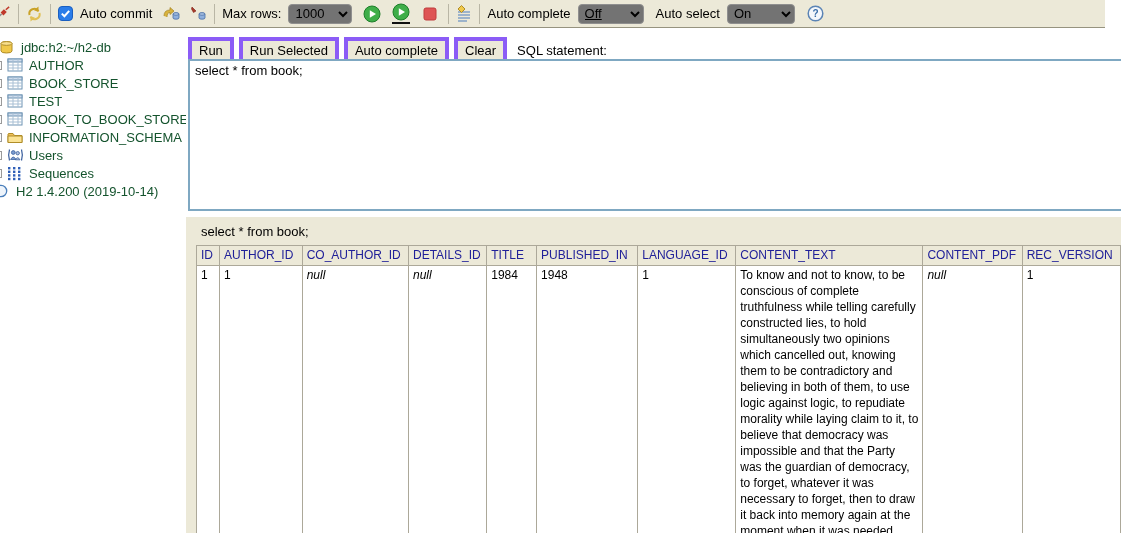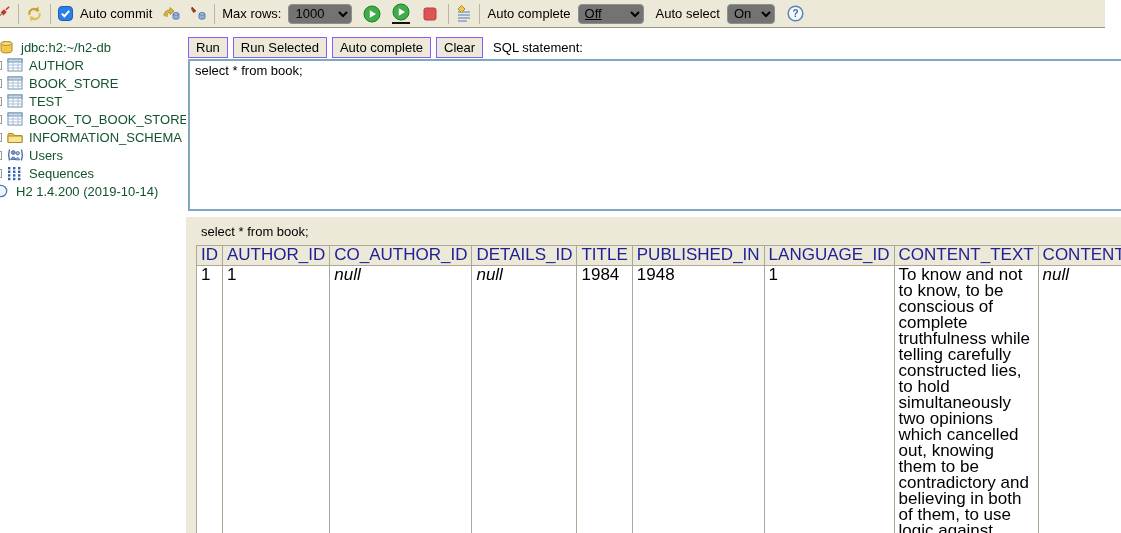--- a/index.html
+++ b/index.html
@@ -14,50 +14,50 @@
   .ticon { display:inline-flex; align-items:center; justify-content:center; flex:none; cursor:pointer; }
   .ticon.cut { width:11px; overflow:hidden; margin-left:0; }
   .ticon.cut svg { margin-left:-6px; }
   .runsel { border-bottom:2px solid #111; padding-bottom:1px; }
   .tlabel { white-space:nowrap; color:#000; }
   .cb { display:inline-flex; flex:none; cursor:pointer; }
   select { font:13px "Liberation Sans", sans-serif; background:#737373; border:1px solid #8f8f8f;
     height:20px; border-radius:4px; padding:0 2px; }
   .sel-maxrows { width:64px; }
   .sel-autocomplete { width:66px;text-decoration:underline; }
-  .sel-autoselect { width:48px; }
+  .sel-autoselect { width:68px; }
 
   
   .sidebar { position:absolute; top:28px; left:0; width:186px; bottom:0; background:#fff;
     padding-top:10px; overflow:hidden; }
   .tree-row { display:flex; align-items:center; height:18px; white-space:nowrap; cursor:default; }
   .toggle { width:9px; height:9px; border:1px solid #9a9a9a; background:#fbfbfb; margin-left:-7px;
     margin-right:5px; flex:none; }
   .tree-icon { width:17px; height:16px; margin-right:5px; flex:none; display:inline-flex;
     align-items:center; justify-content:flex-start; }
   .tree-row.lvl0 .tree-icon { margin-left:-1px; }
   .sidebar .tree-row:last-child .tree-icon { margin-left:-6px; }
   .tree-label { color:#14532d; }
 
   
   .main { position:absolute; left:186px; top:28px; right:0; bottom:0; background:#fff; }
   .query-buttons { position:absolute; top:9px; left:2px; display:flex; gap:5px; align-items:center; }
-  .h2btn { background:#ece9d8; border:1px solid #8b5cf6; color:#000; padding:2px 7px;
+  .h2btn { background:#ece9d8; border:4px solid #8b5cf6; color:#000; padding:2px 7px;
     font:13px "Liberation Sans", sans-serif; cursor:pointer; white-space:nowrap; }
   .sql-label { margin-left:5px; white-space:nowrap; }
   .sql-input { position:absolute; top:31px; left:2px; width:936px; height:152px;
     border:2px solid #7fa8c2; padding:2px 5px; font:13px "Liberation Sans", sans-serif;
     resize:none; outline:none; color:#000; }
 
   
   .results { position:absolute; left:0; right:0; top:189px; bottom:0; background:#ece9d8;
     overflow:hidden; padding:6px 0 0 10px; }
   .echo { margin:1px 0 6px 5px; color:#000; }
   table.grid { border-collapse:collapse; table-layout:fixed; }
-  .grid th, .grid td { border:1px solid #aca899; padding:1px 4px 2px; font-size:17px;
+  .grid th, .grid td { border:1px solid #aca899; padding:1px 4px 2px; font-size:12px;
     text-align:left; vertical-align:top; line-height:16px; overflow:hidden; }
   .grid th { background:#ece9d8; color:#202099; font-weight:normal; white-space:nowrap; }
   .grid td { background:#fff; color:#000; }
   .grid td.null { font-style:italic; }
 </style>
 </head>
 <body>
 
 <div class="app">
 

